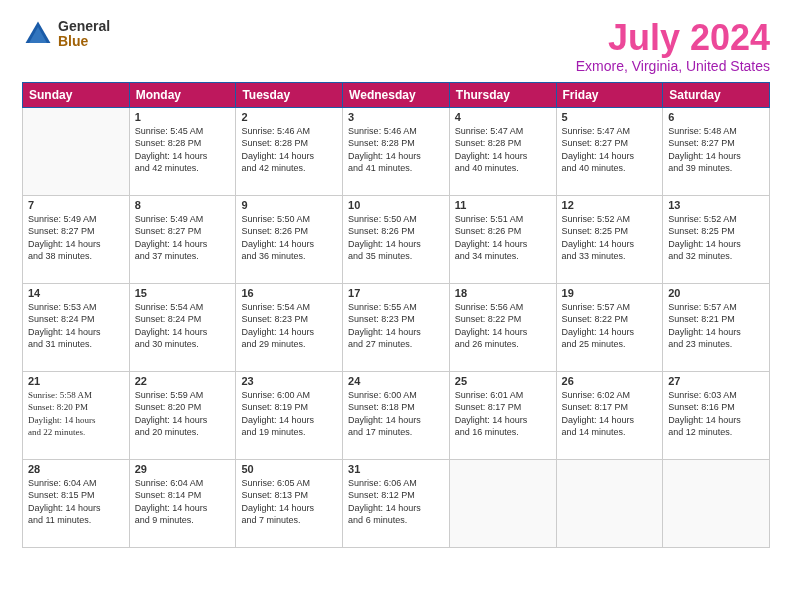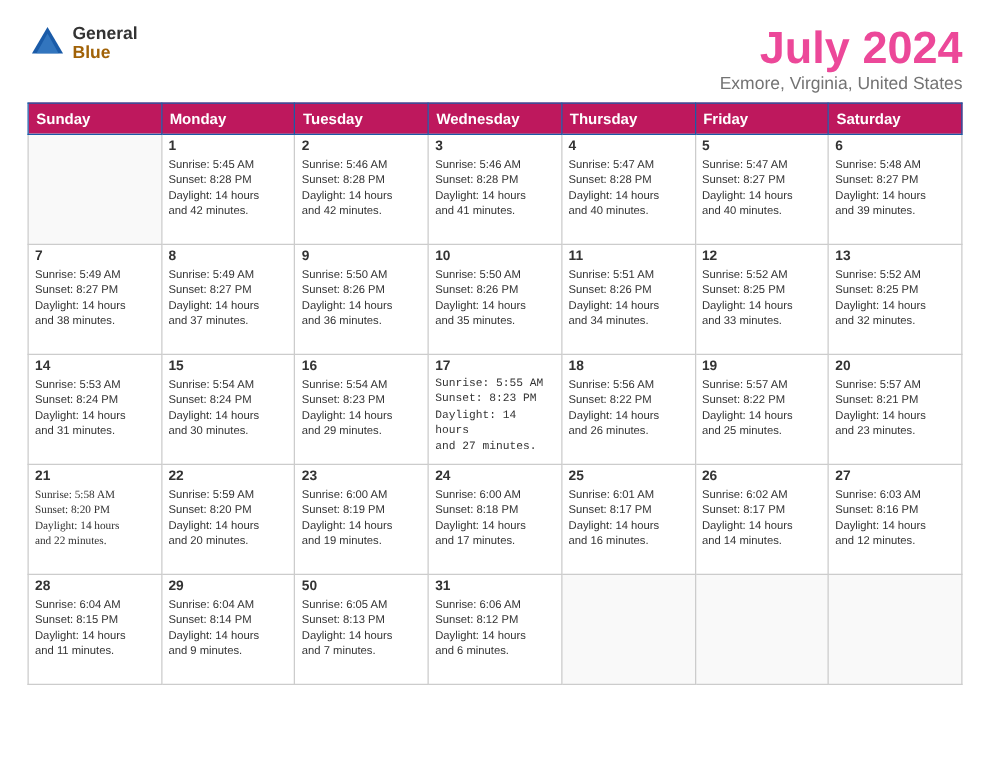--- a/index.html
+++ b/index.html
@@ -51,21 +51,21 @@
       text-align: right;
     }
     .month-year {
       font-size: 36px;
       font-weight: bold;
       color: #ec4899;
       line-height: 1.1;
     }
     .location {
       font-size: 14px;
-      color: #737373;
+      color: #a21caf;
     }
     .calendar {
       width: 100%;
       border-collapse: collapse;
       flex: 1;
     }
     .calendar thead th {
       background: #be185d;
       color: #fff;
       font-size: 12px;
@@ -246,21 +246,21 @@
           </td>
           <td>
             <span class="day-num">16</span>
             <div class="day-info" style="white-space: pre-line;">Sunrise: 5:54 AM
 Sunset: 8:23 PM
 Daylight: 14 hours
 and 29 minutes.</div>
           </td>
           <td>
             <span class="day-num">17</span>
-            <div class="day-info" style="white-space: pre-line; font-family: Liberation Mono, monospace;">Sunrise: 5:55 AM
+            <div class="day-info" style="white-space: pre-line;">Sunrise: 5:55 AM
 Sunset: 8:23 PM
 Daylight: 14 hours
 and 27 minutes.</div>
           </td>
           <td>
             <span class="day-num">18</span>
             <div class="day-info" style="white-space: pre-line;">Sunrise: 5:56 AM
 Sunset: 8:22 PM
 Daylight: 14 hours
 and 26 minutes.</div>

